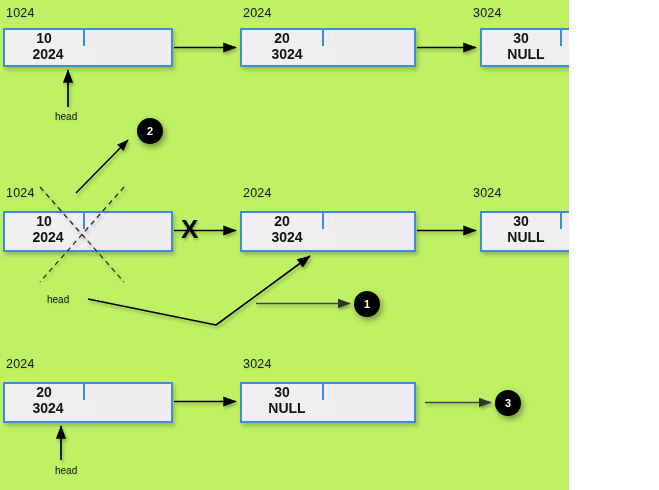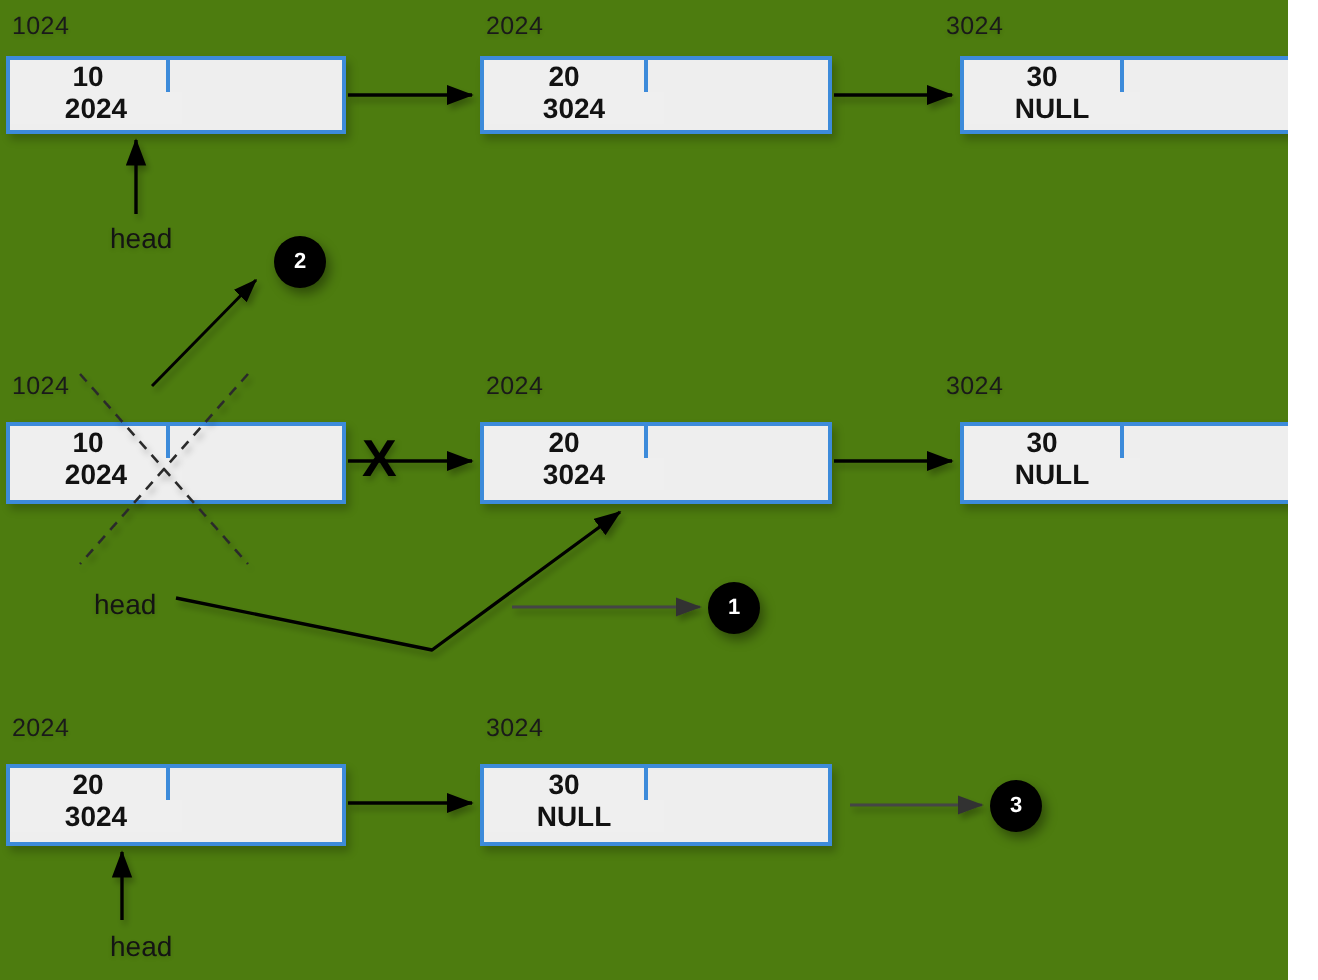--- a/index.html
+++ b/index.html
@@ -2,23 +2,23 @@
 <html><head>
 <meta charset="utf-8">
 <style>
   html, body {
     margin: 0;
     padding: 0;
     background: #ffffff;
   }
   #canvas {
     position: relative;
-    width: 644px;
+    width: 569px;
     height: 490px;
-    background: #4d7c0f;
+    background: #bef264;
     font-family: "Liberation Sans", sans-serif;
     overflow: hidden;
   }
   .addr-label {
     position: absolute;
     font-size: 12.5px;
     color: #1a1a1a;
     letter-spacing: .2px;
     white-space: nowrap;
     text-shadow: 0 1px 2px rgba(0,0,0,.12);
@@ -38,21 +38,21 @@
     align-items: center;
     justify-content: center;
     font-size: 14px;
     font-weight: bold;
     color: #121212;
     background: #efefef;
   }
   .cell.data { border-right: 2px solid #3d8bda; }
   .head-label {
     position: absolute;
-    font-size: 14px;
+    font-size: 10px;
     color: #141414;
     white-space: nowrap;
     text-shadow: 0 1px 2px rgba(0,0,0,.12);
   }
   .badge {
     position: absolute;
     width: 26px;
     height: 26px;
     border-radius: 50%;
     background: #000000;

